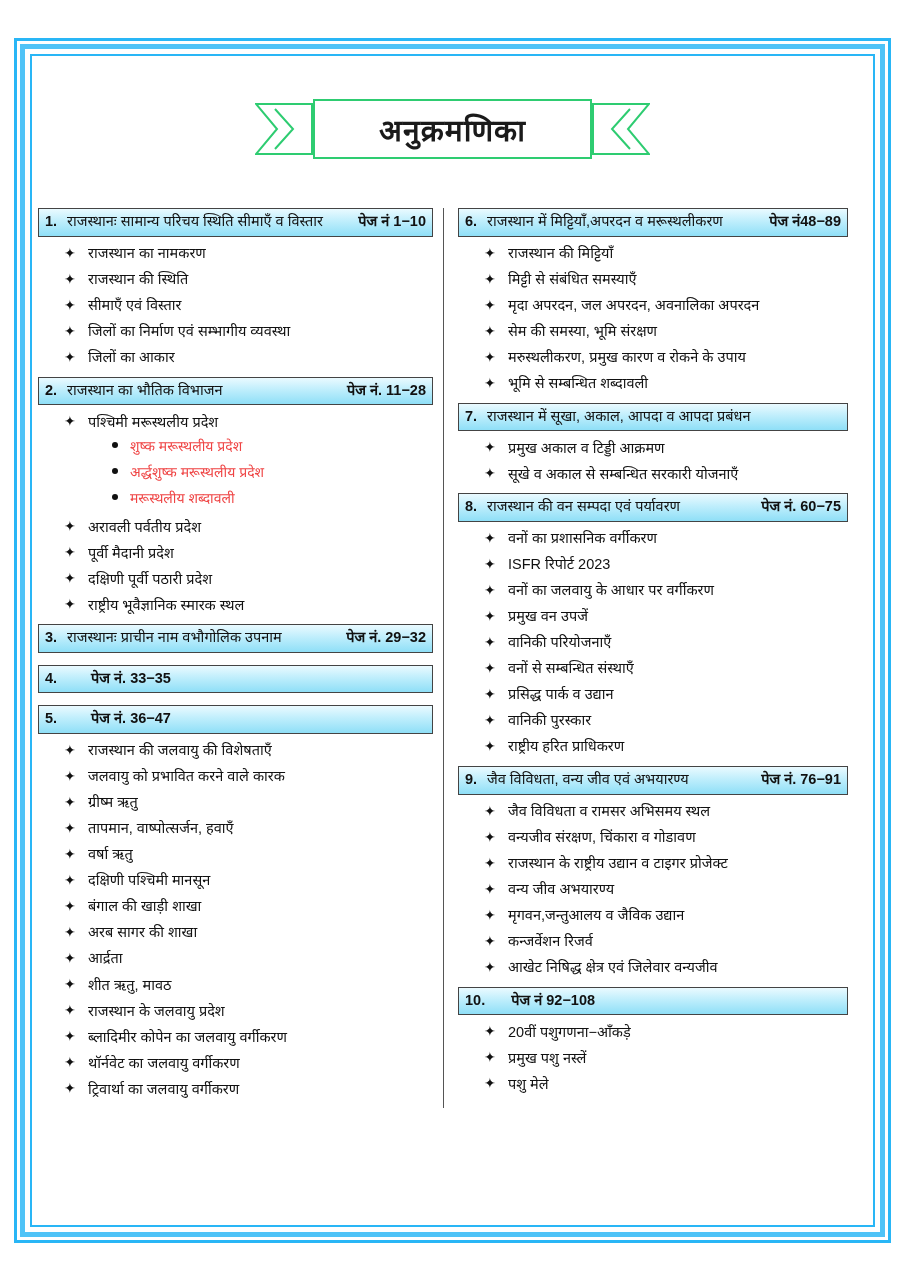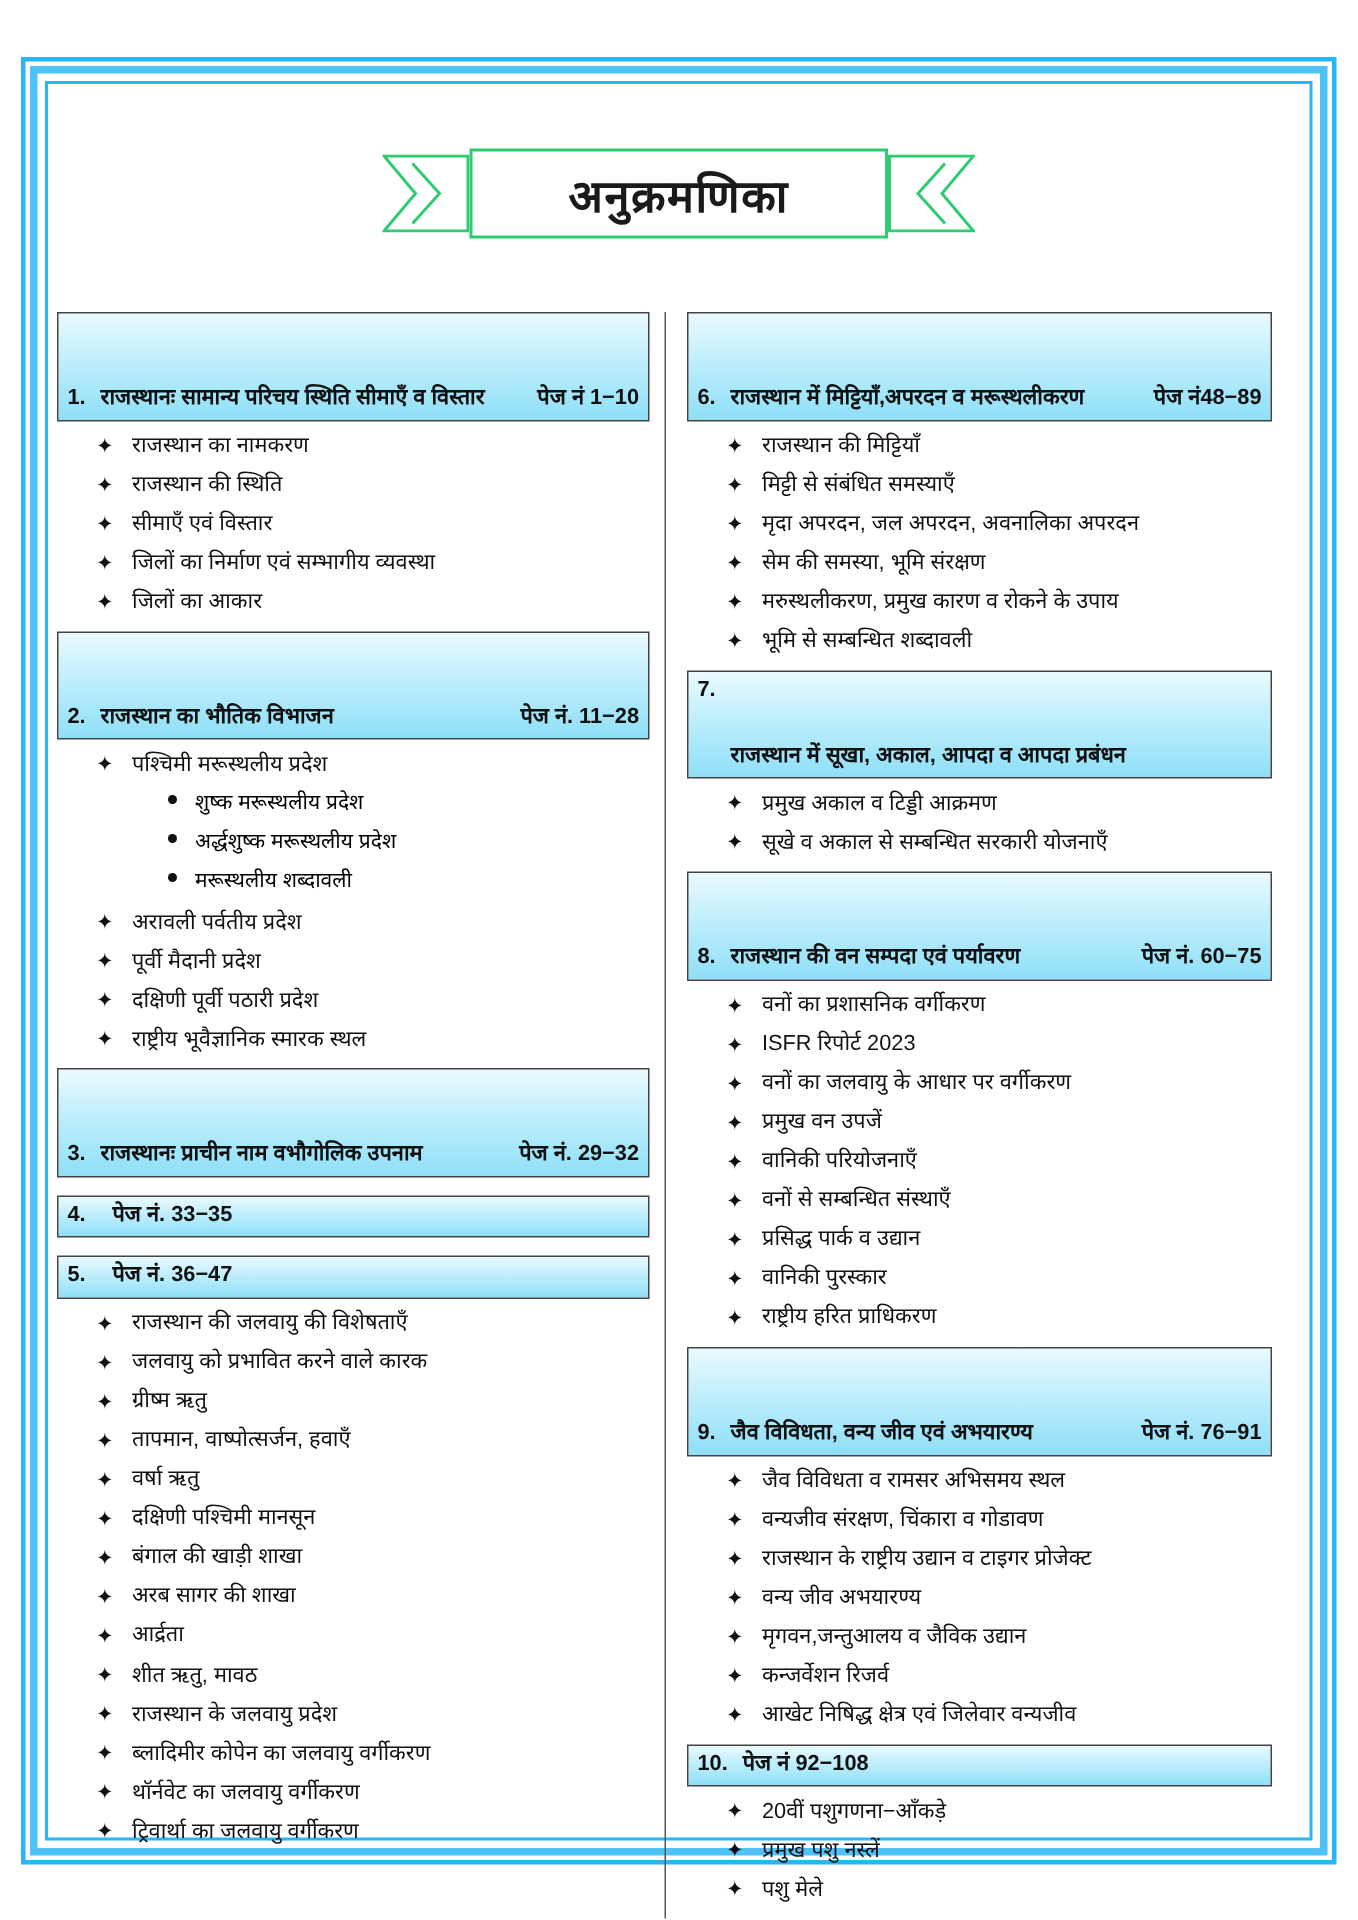--- a/index.html
+++ b/index.html
@@ -123,27 +123,27 @@
     min-height: 24px;
   }
   .sec-num {
     min-width: 20px;
     font-weight: bold;
     padding-right: 2px;
     white-space: nowrap;
   }
   .sec-title {
     flex: 1 1 auto;
-    font-weight: bold;
-    margin-top: 44px;
+    font-weight: normal;
   }
   .sec-page {
     white-space: nowrap;
     padding-left: 8px;
     font-weight: bold;
+    margin-left: 16px;
   }
   .sec-head.two-line {
     display: block;
   }
   .sec-head.two-line .row1 {
     display: flex;
   }
   .sec-head.two-line .row2 {
     text-align: right;
     display: block;
@@ -170,21 +170,21 @@
     font-size: 14px;
   }
   ul.sub {
     list-style: none;
     margin: 0;
     padding: 0 0 0 22px;
   }
   ul.sub > li {
     position: relative;
     font-size: 14px;
-    color: #000000;
+    color: #ef4444;
     line-height: 1.45;
     padding: 3px 0 3px 20px;
   }
   ul.sub > li > .bullet-dot {
     position: absolute;
     left: 2px;
     top: 9px;
     width: 6px;
     height: 6px;
     background: #111;

